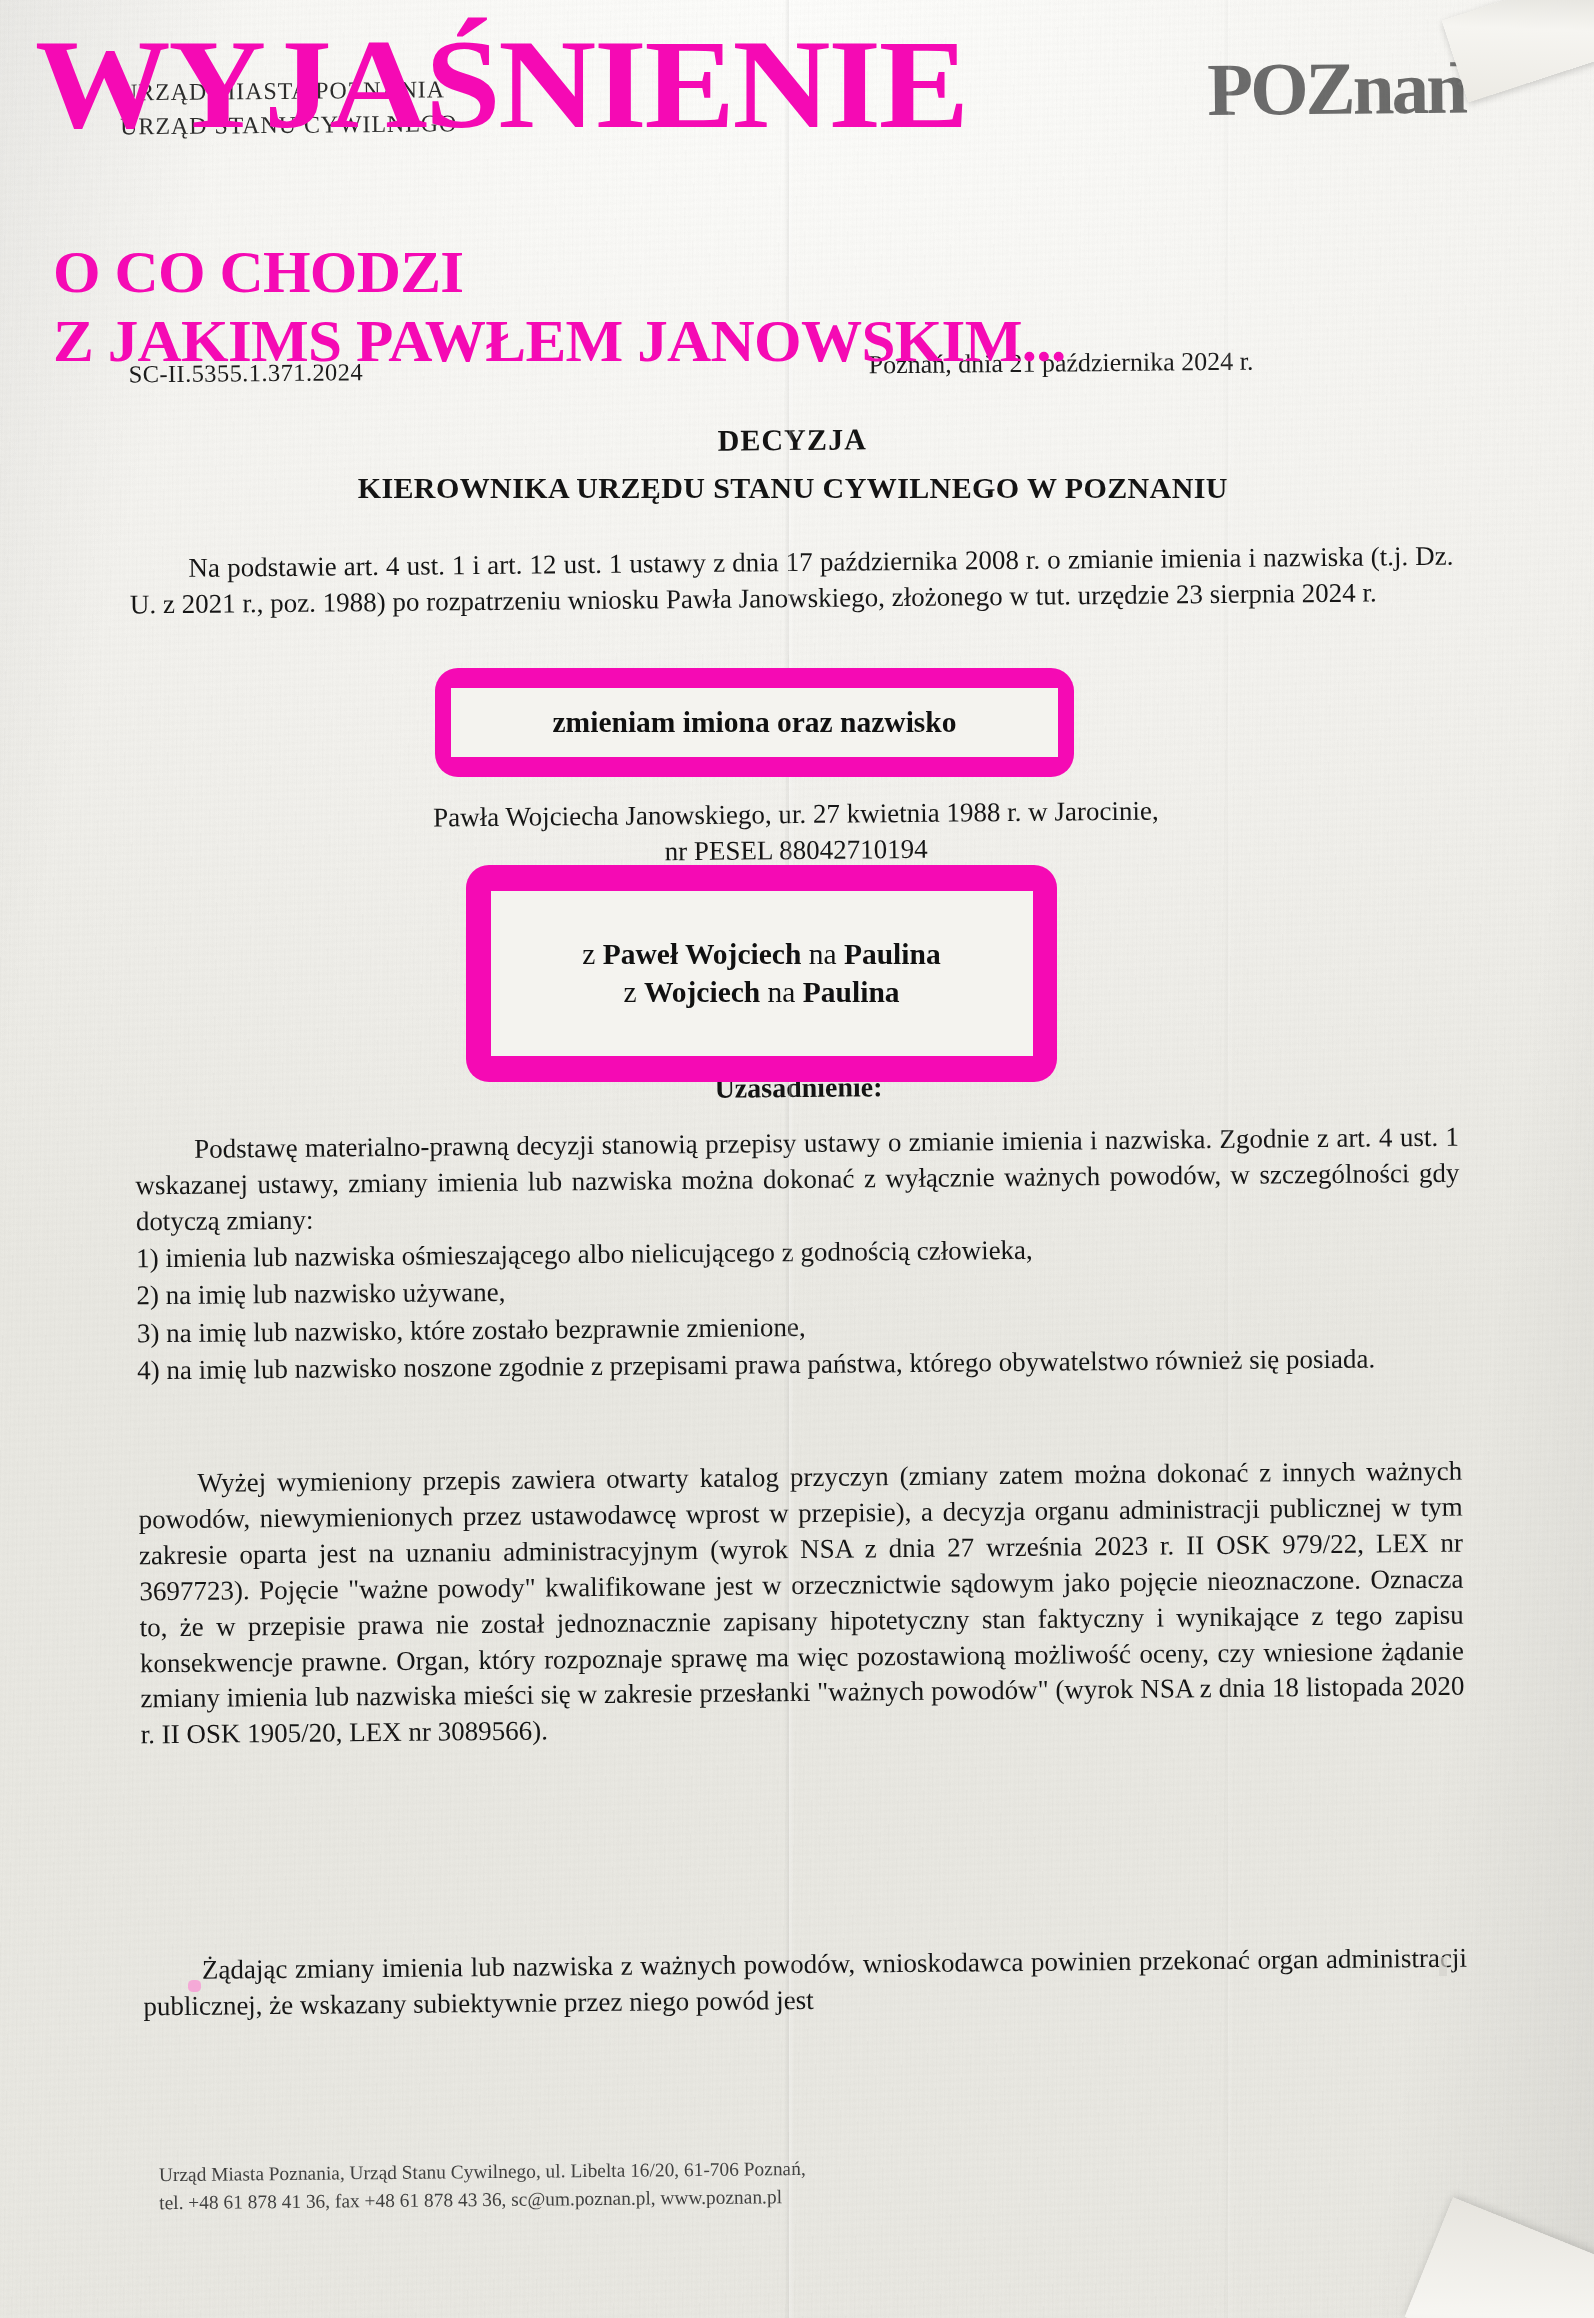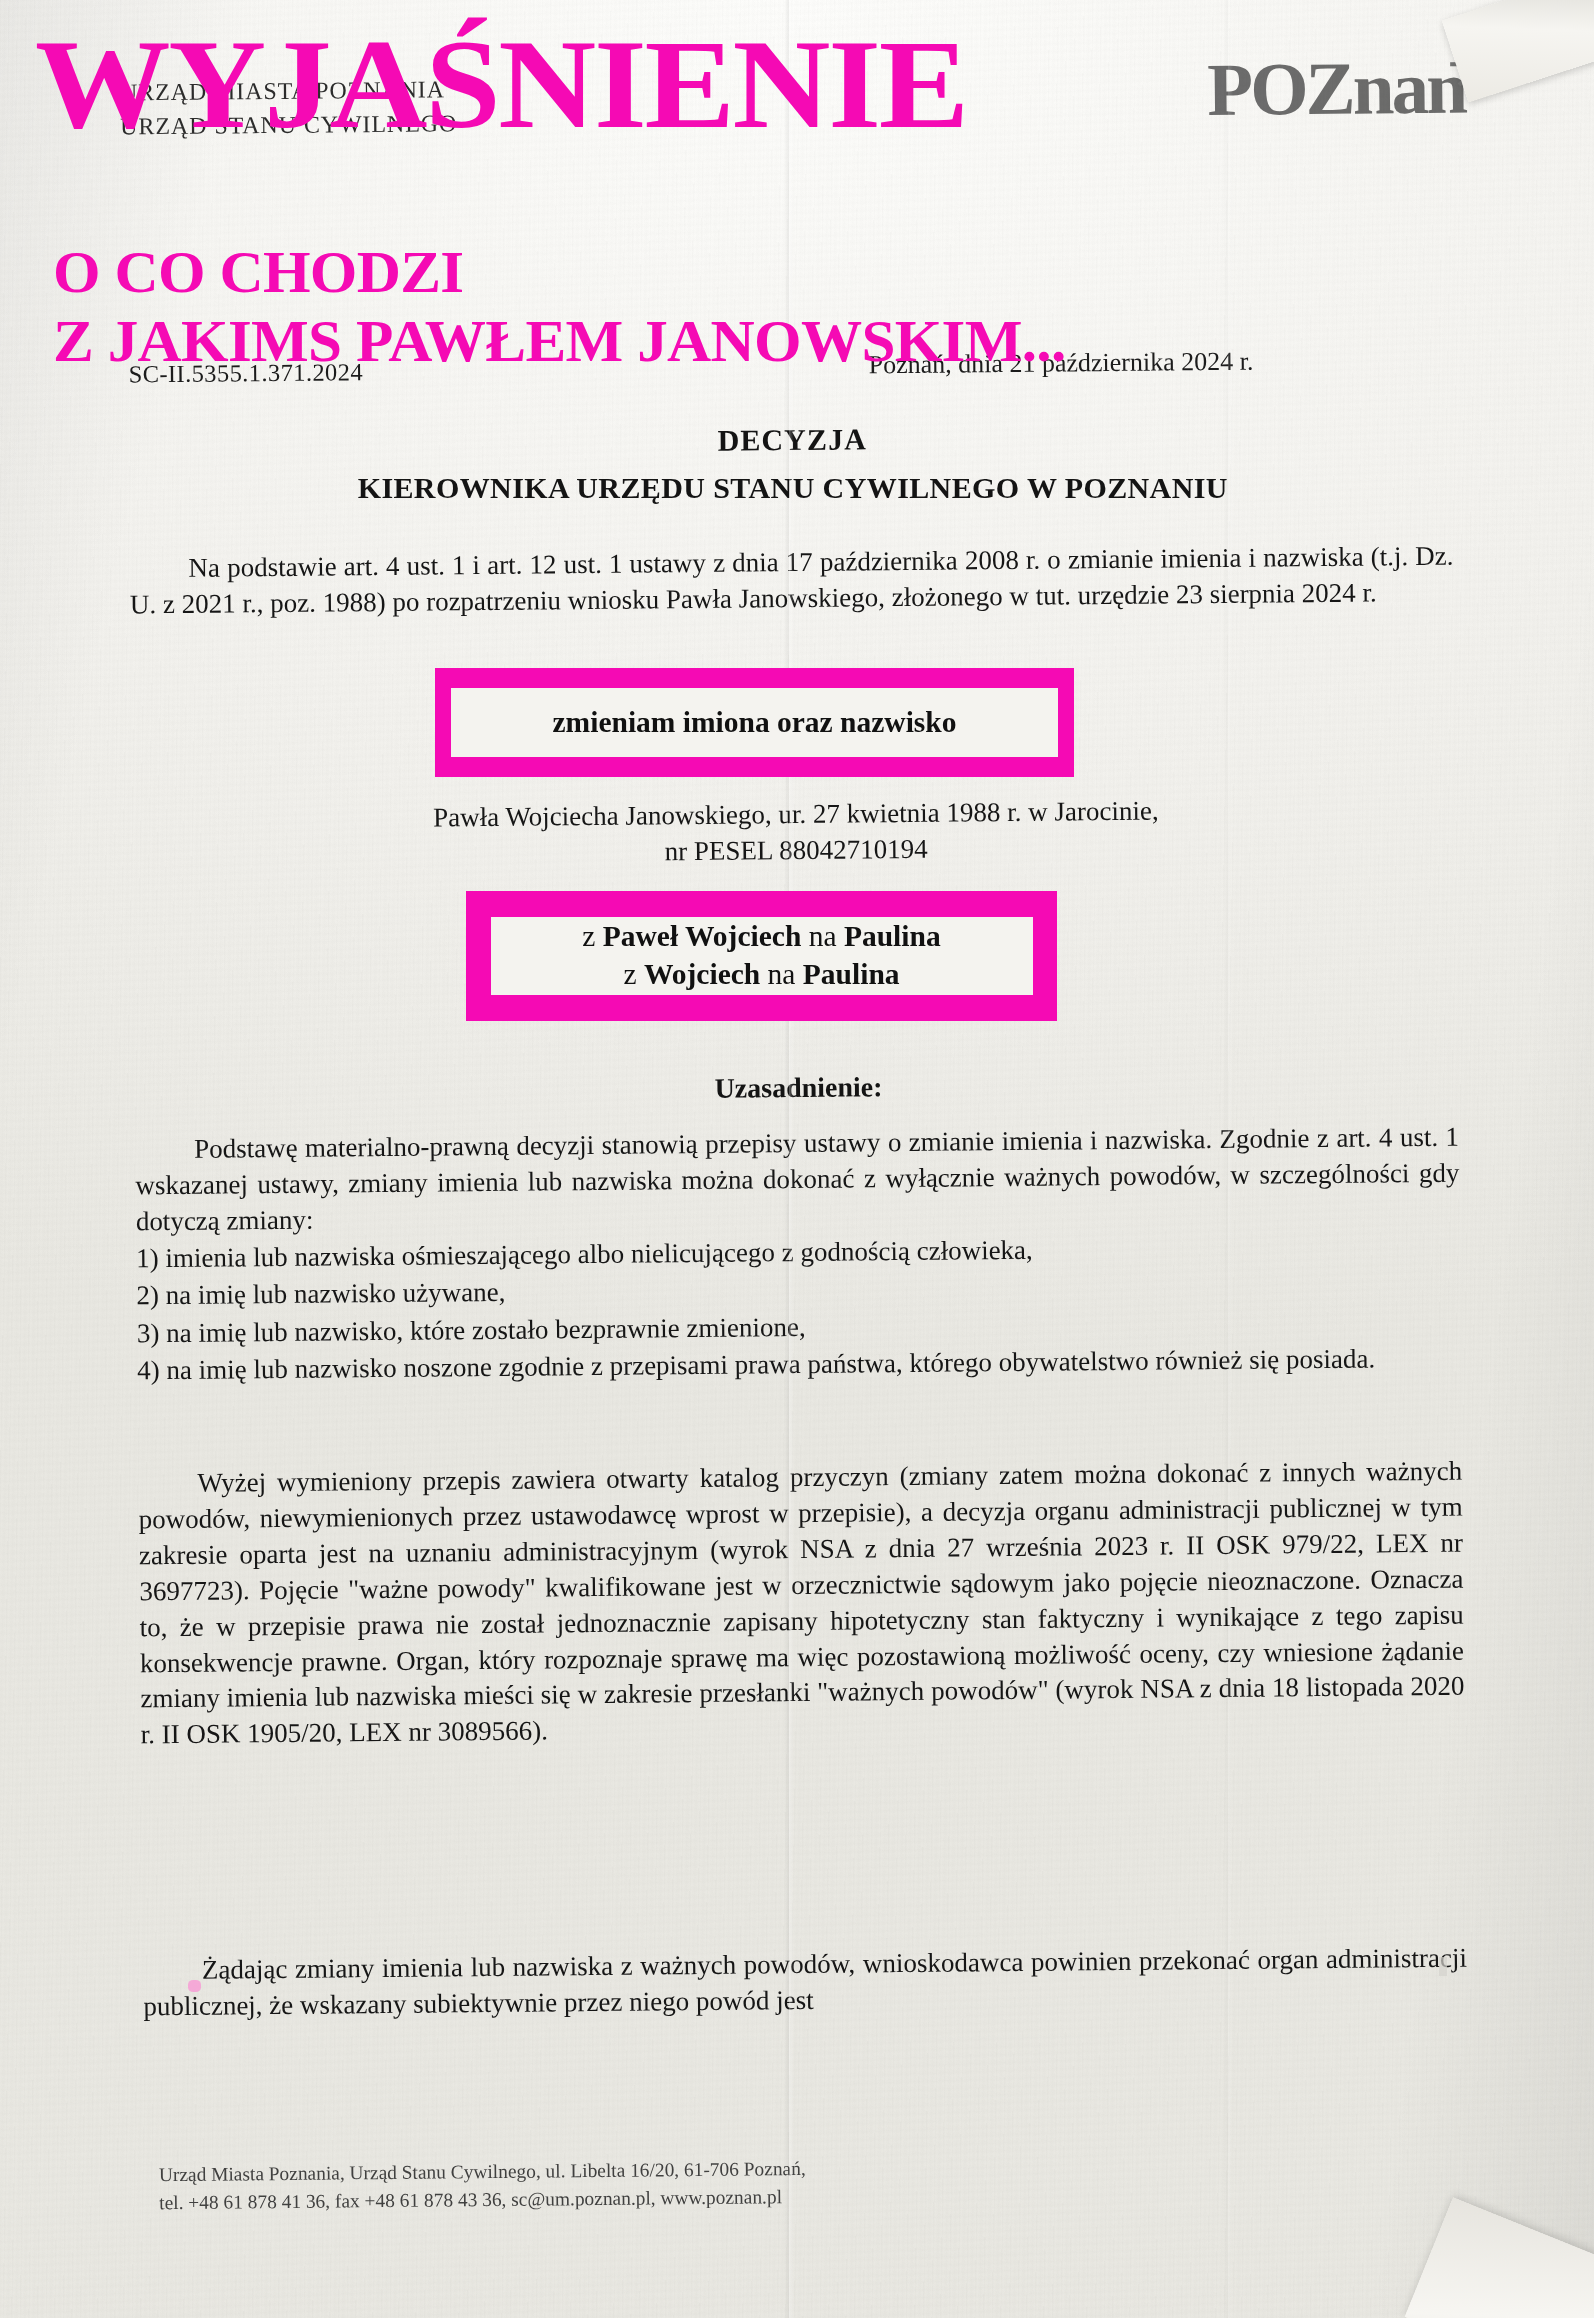--- a/index.html
+++ b/index.html
@@ -240,20 +240,21 @@
     white-space: nowrap;
     transform: scaleX(1.02);
     transform-origin: left top;
   }
 
   .hl-box {
     background: #f50ab4;
     display: flex;
     align-items: center;
     justify-content: center;
+    border-radius: 23px;
   }
   .hl-box .inner {
     background: #f4f3ef;
     width: 100%;
     height: 100%;
     display: flex;
     flex-direction: column;
     align-items: center;
     justify-content: center;
     font-size: 29.5px;
@@ -271,22 +272,21 @@
   .hl-box-1 .inner {
     margin: 20px 16px;
     width: calc(100% - 32px);
     height: calc(100% - 40px);
     font-weight: 700;
   }
   .hl-box-2 {
     left: 466px;
     top: 865px;
     width: 591px;
-    height: 130px;
-    margin-top: 26px;
+    height: 217px;
   }
   .hl-box-2 .inner {
     margin: 26px 24.5px;
     width: calc(100% - 49px);
     height: calc(100% - 52px);
   }
   .hl-box-2 .inner b { font-weight: 700; }
 
   
   .speck {

